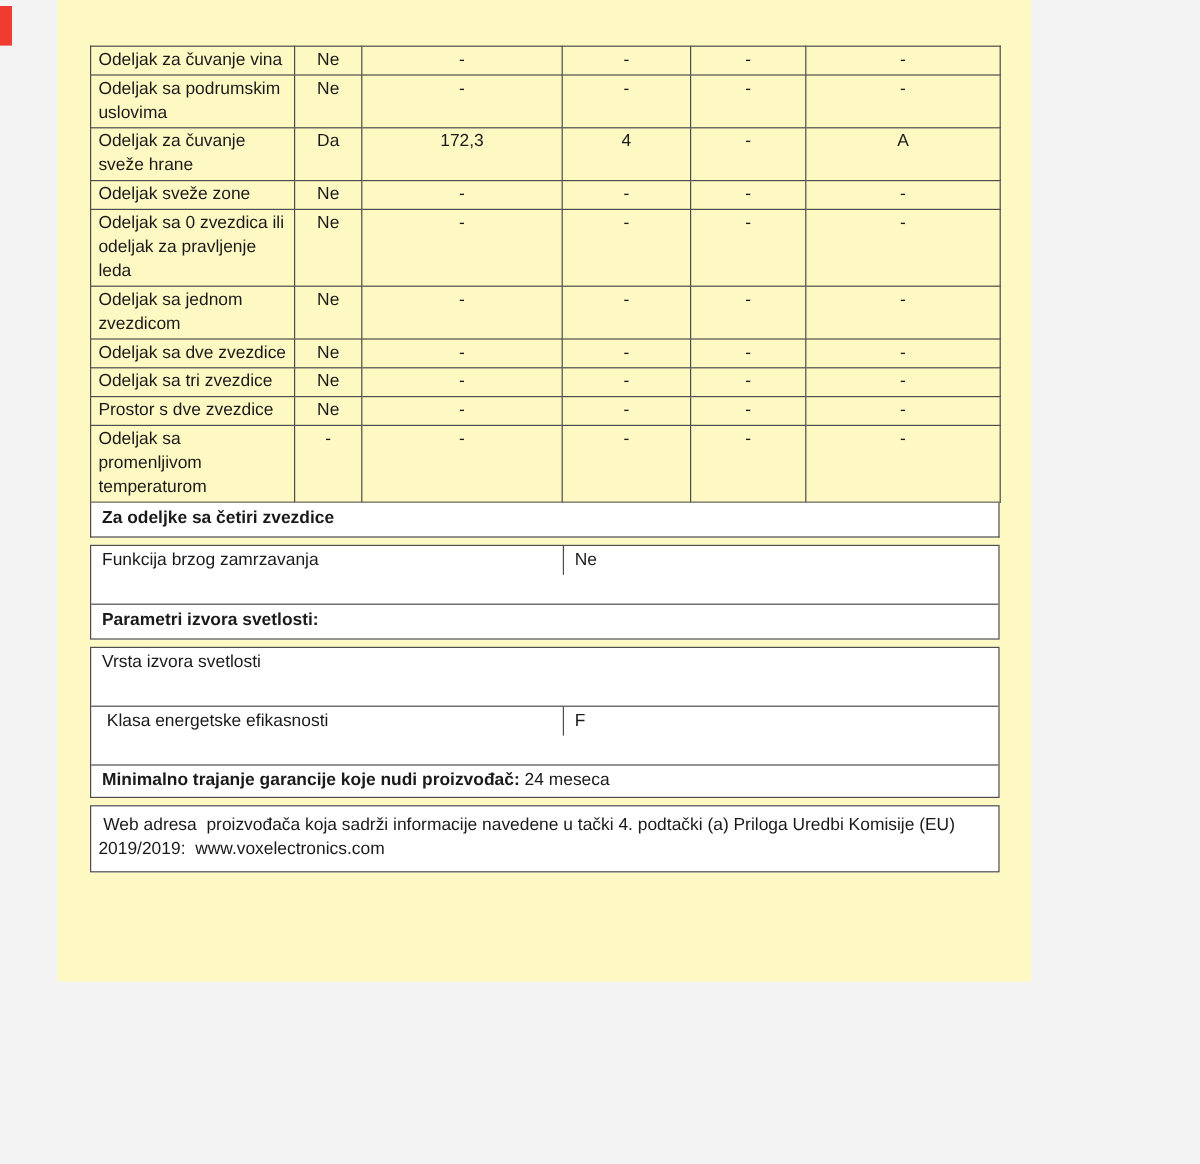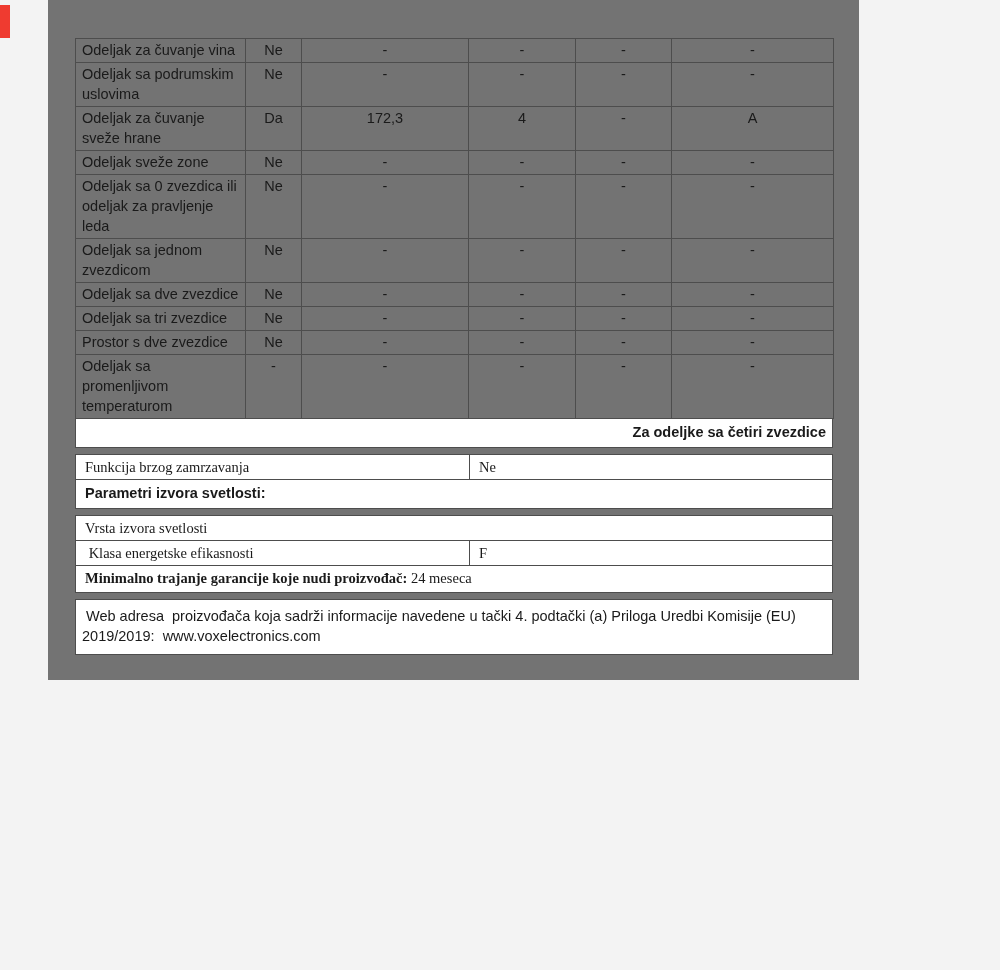--- a/index.html
+++ b/index.html
@@ -6,22 +6,22 @@
   html, body {
     width: 1000px; height: 970px;
     background: #f3f3f3;
     font-family: "Liberation Sans", "DejaVu Sans", sans-serif;
     color: #1a1a1a;
     overflow: hidden;
   }
   .paper {
     position: absolute;
     left: 48px; top: 0;
-    width: 811px; height: 680px;
-    background: #737373;
+    width: 811px; height: 818px;
+    background: #fef9c3;
   }
   .red-marker {
     position: absolute;
     left: 0; top: 5px;
     width: 10px; height: 33px;
     background: #ef3b30;
   }
   .content {
     position: absolute;
     left: 27px; top: 38px;
@@ -46,26 +46,26 @@
     width: 758px;
     border: 1px solid #4d4d4d;
     background: #ffffff;
   }
   .box.attached { border-top: 0; }
   .box + .box.gap { margin-top: 6px; }
   .row {
     display: flex;
     align-items: stretch;
   }
-  .row + .row { border-top: 1px solid #4d4d4d; }
-  .cell { padding: 2px 6px 2px 9px; font-family: Liberation Serif, serif; }
+  .row + .row { border-top: 1px solid #4d4d4d; margin-top: 24px; }
+  .cell { padding: 2px 6px 2px 9px; }
   .cell.left { flex: 0 0 393px; }
   .cell.right { flex: 1 1 auto; border-left: 1px solid #4d4d4d; padding-left: 9px; }
   .bold { font-weight: bold; }
-  .hdr { padding: 3px 6px 5px 9px; font-weight: bold; text-align: right; }
+  .hdr { padding: 3px 6px 5px 9px; font-weight: bold; }
   .prewrap { white-space: pre-wrap; }
   .web-row { padding: 6px 9px 8px 6px; }
 </style>
 </head>
 <body>
 
 <div class="paper">
   <div class="content">
 
     <table class="spec">

